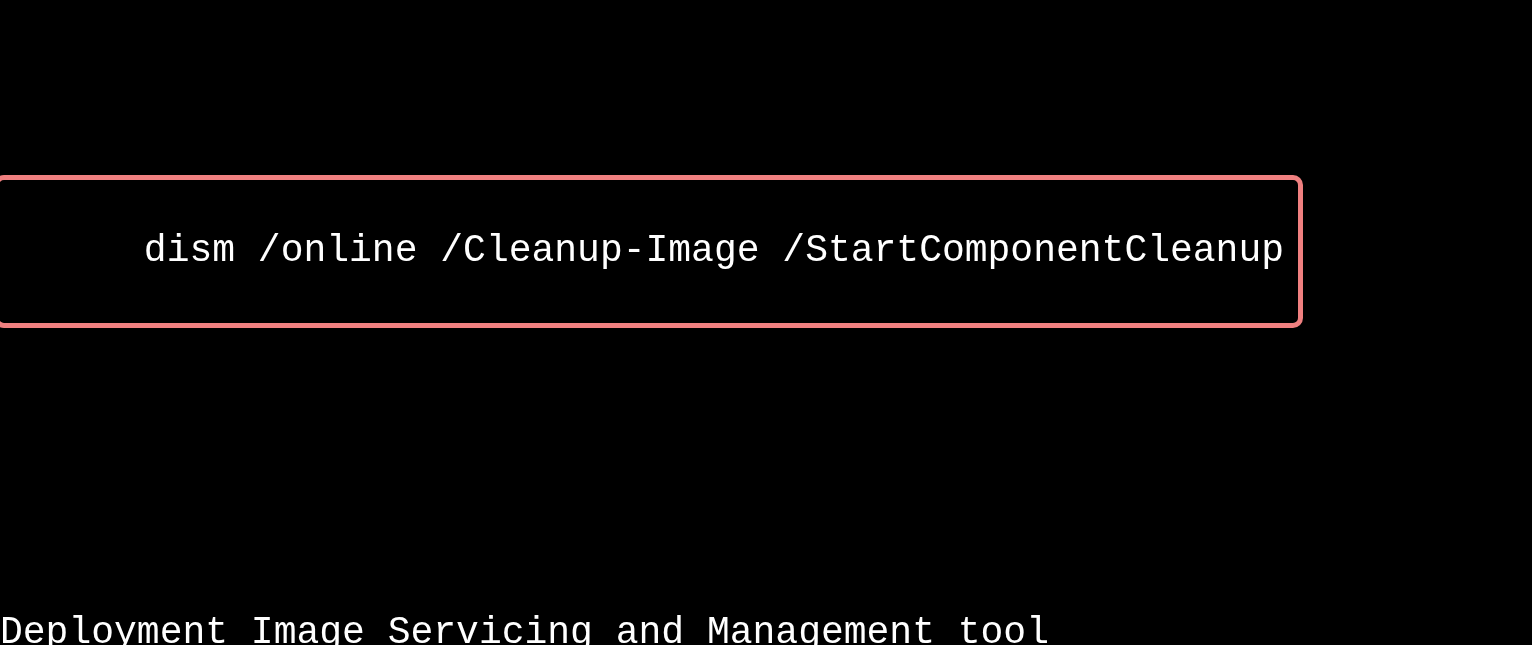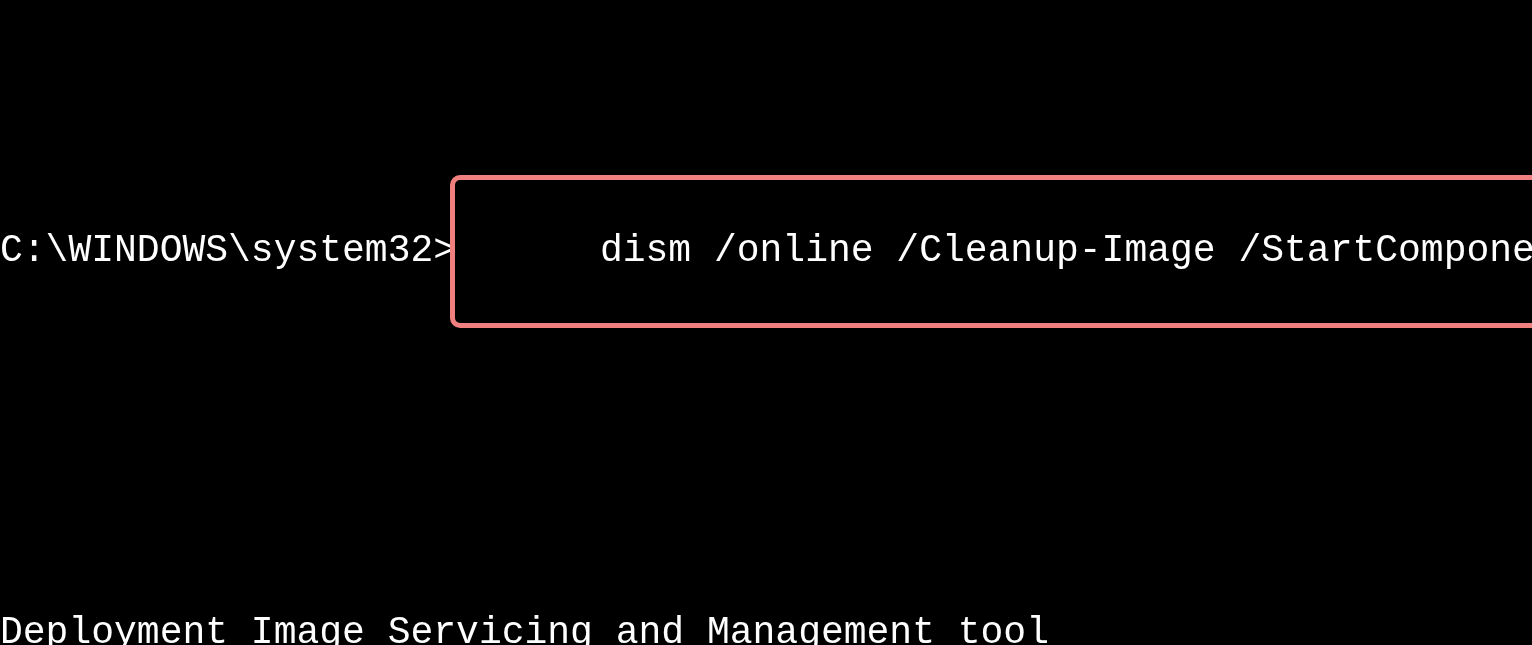--- a/index.html
+++ b/index.html
@@ -39,21 +39,20 @@
   .output-block {
     margin-top: 50px;
   }
 </style>
 </head>
 <body>
 
 <div class="terminal">
 
   <div class="prompt-line">
-    <span class="prompt-text">C:\WINDOWS\system32&gt;</span>
     <span class="highlight-box">
       <span>dism /online /Cleanup-Image /StartComponentCleanup</span>
     </span>
   </div>
 
   <div class="output-block">
     <span class="line">Deployment Image Servicing and Management tool</span>
     
     
     

